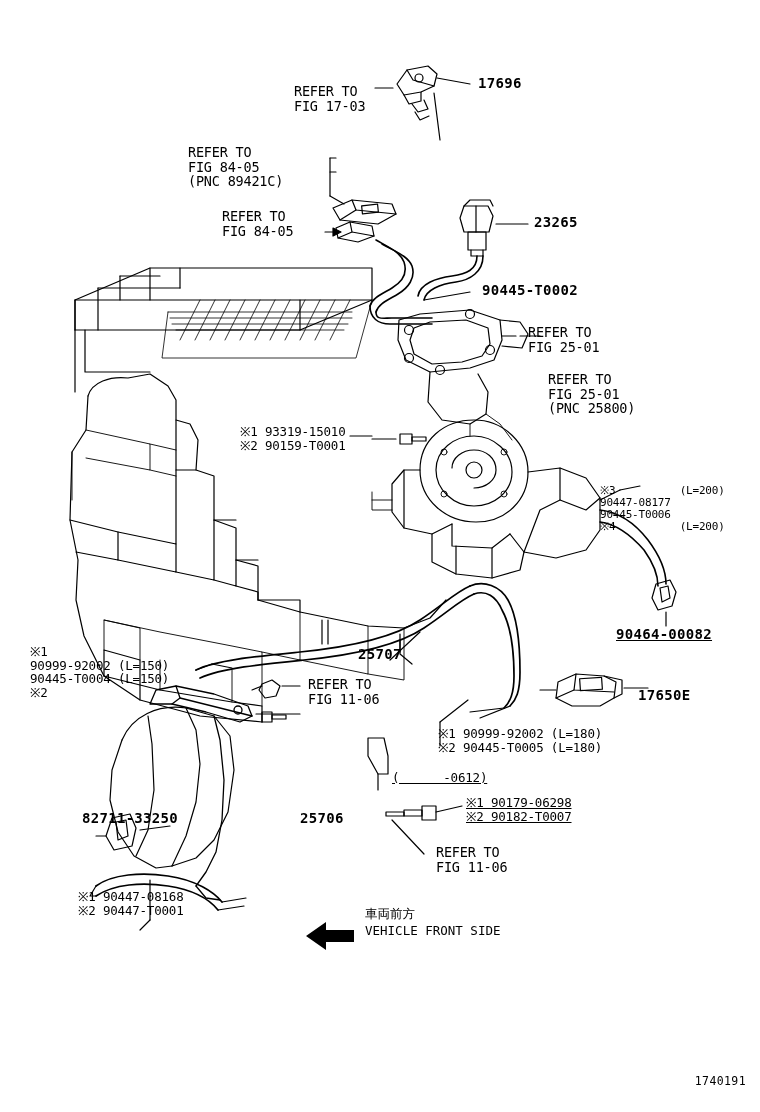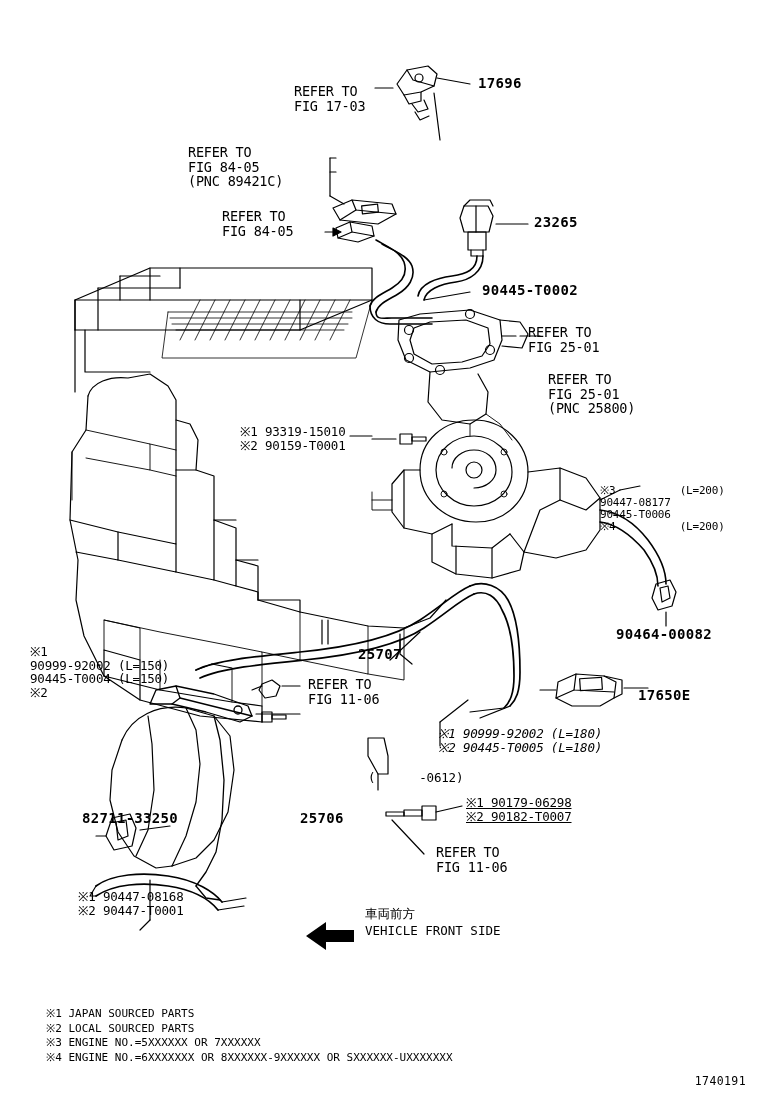--- a/index.html
+++ b/index.html
@@ -360,52 +360,48 @@
 (PNC 25800)</div>
 
   <div class="lbl mono s12" style="left:240px; top:425px;">※1 93319-15010
 ※2 90159-T0001</div>
 
   <div class="lbl mono s11" style="left:600px; top:450px;margin-top:35px;">※3          (L=200)
 90447-08177
 90445-T0006
 ※4          (L=200)</div>
 
-  <div class="lbl pn" style="left:616px; top:627px;">90464-00082</div>
+  <div class="lbl pn" style="left:616px; top:627px;text-decoration:underline;">90464-00082</div>
 
   <div class="lbl pn" style="left:358px; top:647px;">25707</div>
   <div class="lbl pn" style="left:638px; top:688px;">17650E</div>
 
   <div class="lbl mono s12" style="left:30px; top:645px;">※1
 90999-92002 (L=150)
 90445-T0004 (L=150)
 ※2</div>
 
   <div class="lbl mono s13" style="left:308px; top:677px;">REFER TO
 FIG 11-06</div>
 
-  <div class="lbl mono s12" style="left:438px; top:727px;font-style:italic;">※1 90999-92002 (L=180)
+  <div class="lbl mono s12" style="left:438px; top:727px;">※1 90999-92002 (L=180)
 ※2 90445-T0005 (L=180)</div>
 
-  <div class="lbl mono s12" style="left:368px; top:771px;">(      -0612)</div>
+  <div class="lbl mono s12" style="left:392px; top:771px;text-decoration:underline;">(      -0612)</div>
 
   <div class="lbl pn" style="left:68px; top:811px;margin-left:14px;">82711-33250</div>
   <div class="lbl pn" style="left:300px; top:811px;">25706</div>
 
   <div class="lbl mono s12" style="left:466px; top:796px;text-decoration:underline;">※1 90179-06298
 ※2 90182-T0007</div>
   <div class="lbl mono s13" style="left:436px; top:845px;">REFER TO
 FIG 11-06</div>
 
   <div class="lbl mono s12" style="left:78px; top:890px;">※1 90447-08168
 ※2 90447-T0001</div>
 
   <div class="frontlbl mono"><span>車両前方</span>
 <span>VEHICLE FRONT SIDE</span></div>
 
-  <div class="footer mono">※1 JAPAN SOURCED PARTS
-※2 LOCAL SOURCED PARTS
-※3 ENGINE NO.=5XXXXXX OR 7XXXXXX
-※4 ENGINE NO.=6XXXXXXX OR 8XXXXXX-9XXXXXX OR SXXXXXX-UXXXXXXX</div>
 
   <div class="figno mono">1740191</div>
 
 </div>
 
 </body></html>

